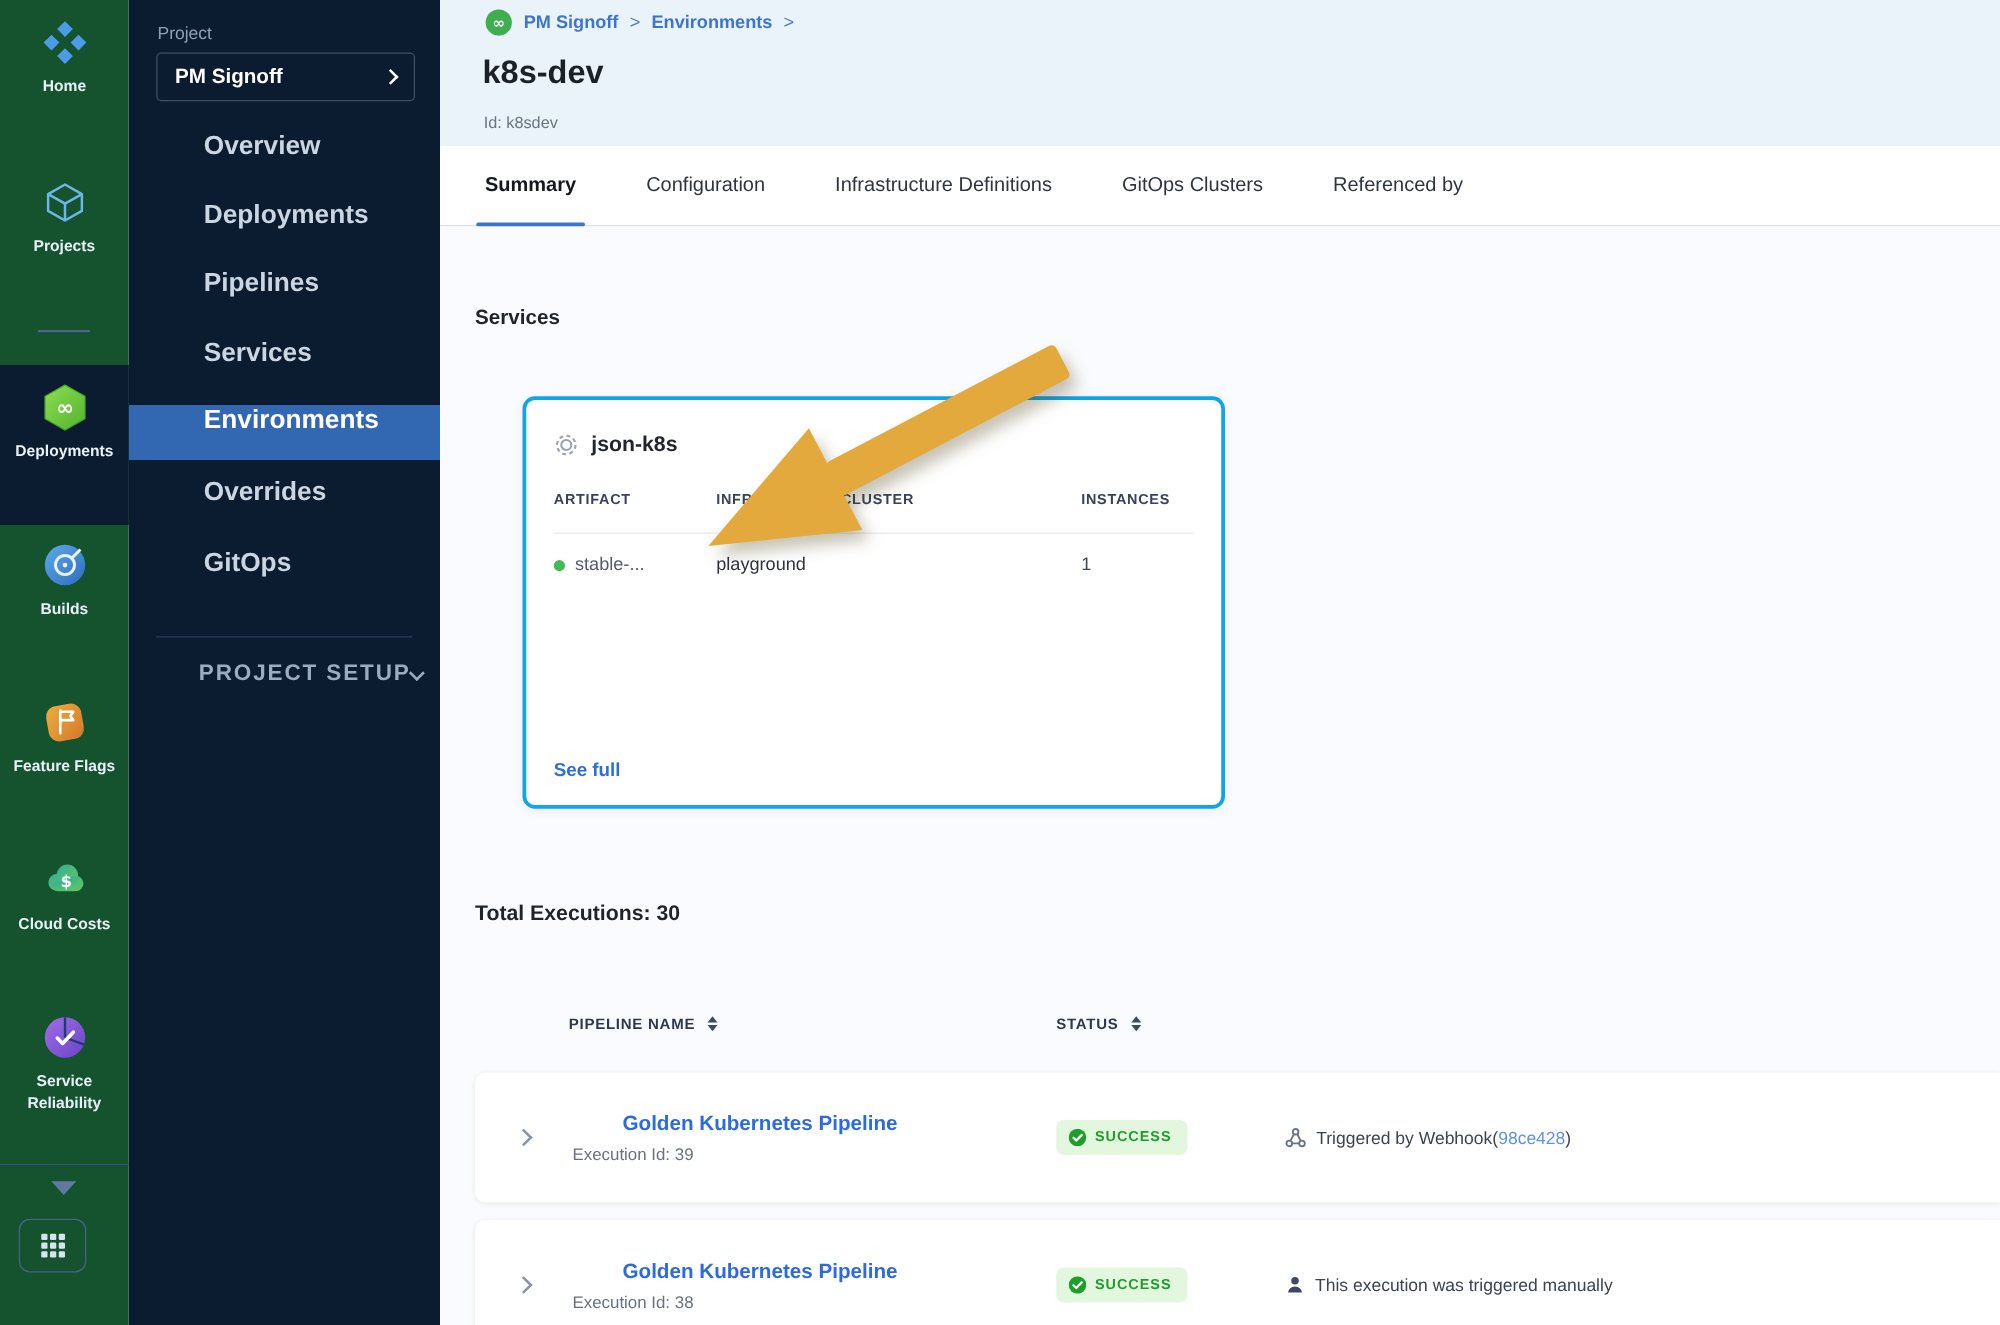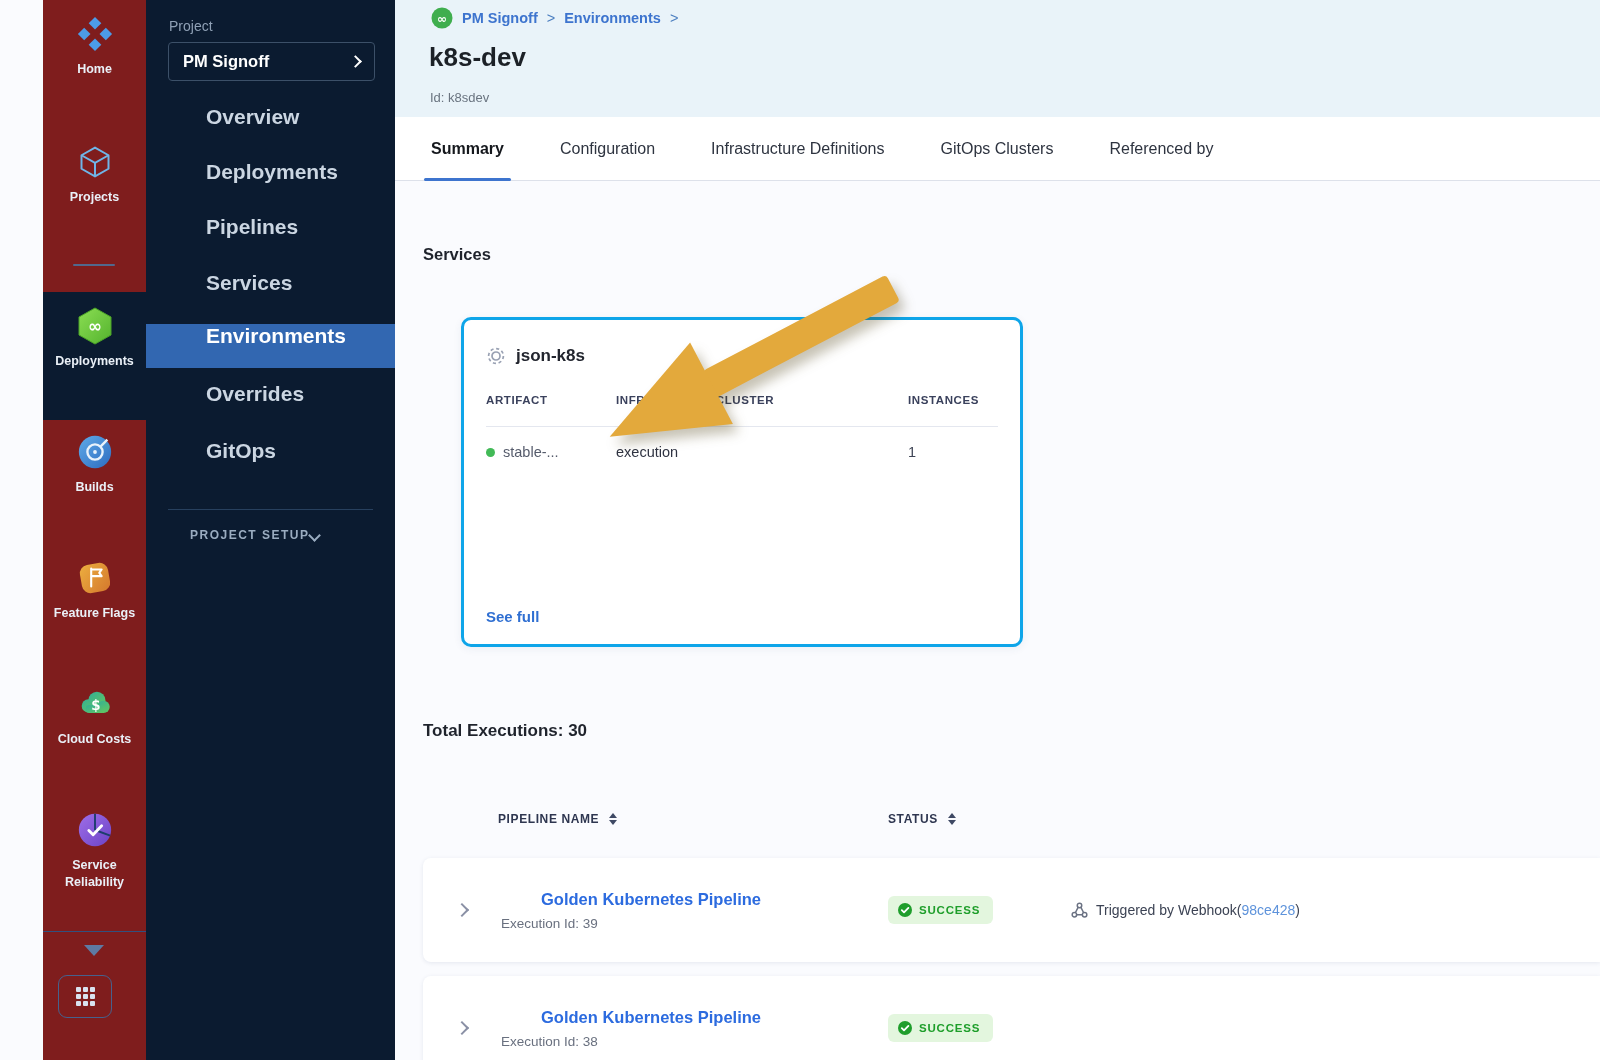--- a/index.html
+++ b/index.html
@@ -1,21 +1,21 @@
 <!DOCTYPE html>
 <html><head>
 <meta charset="utf-8">
 <style>
   * { margin:0; padding:0; box-sizing:border-box; }
   html,body { width:1600px; height:1060px; overflow:hidden; background:#FAFBFE;
               font-family:"Liberation Sans", sans-serif; }
   #app { position:absolute; inset:0; display:flex; }
 
   
-  .module-bar { position:relative; width:103px; flex:0 0 103px; background:#7f1d1d; z-index:4;margin-left:43px; }
+  .module-bar { position:relative; width:103px; flex:0 0 103px; background:#14532d; z-index:4; }
   .modbar-active-bg { position:absolute; left:0; top:292px; width:103px; height:128px; background:#0B1B30; }
   .mod-item { position:absolute; left:0; width:103px; display:flex; flex-direction:column;
               align-items:center; gap:7px; color:#EAF0F7; font-size:12.5px; font-weight:700;
               text-align:center; line-height:1.35; cursor:pointer; }
   .mod-item .iconbox { width:40px; height:40px; display:flex; align-items:center; justify-content:center; }
   .mod-divider { position:absolute; top:264px; left:30px; width:42px; border-top:2.5px solid #51688D; border-radius:2px; }
   .mod-bottom-line { position:absolute; top:931px; left:0; width:103px; border-top:1px solid #31507E; }
   .mod-collapse { position:absolute; top:945px; left:41px; width:0; height:0;
                   border-left:10px solid transparent; border-right:10px solid transparent;
                   border-top:11px solid #5E7AA3; }
@@ -28,22 +28,22 @@
   .project-bar { position:relative; width:249px; flex:0 0 249px; background:#0B1B30; z-index:3; }
   .proj-label { position:absolute; left:23px; top:18px; color:#8FA0B5; font-size:14px; }
   .proj-selector { position:absolute; left:22px; top:42px; width:207px; height:39px;
                    border:1px solid #3C5068; border-radius:4px; display:flex; align-items:center;
                    justify-content:space-between; padding:0 14px; color:#FFFFFF; font-weight:700;
                    font-size:16.5px; cursor:pointer; }
   .pnav { position:absolute; left:0; width:249px; height:36px; display:flex; 
           padding-left:60px; color:#CBD6E2; font-size:21px; font-weight:600; cursor:pointer; }
   .pnav.selected { height:44px; background:#3267B1; color:#FFFFFF; }
   .pdivider { position:absolute; top:509px; left:22px; right:22px; border-top:1px solid #27405E; }
-  .psetup { position:absolute; top:528px; left:44px; display:flex; align-items:center; 
-            color:#9AACC0; font-size:12px; font-weight:700; letter-spacing:1.5px; cursor:pointer; }
+  .psetup { position:absolute; top:528px; left:56px; display:flex; align-items:center; 
+            color:#9AACC0; font-size:18px; font-weight:700; letter-spacing:1.5px; cursor:pointer; }
 
   .chev { display:inline-block; width:9px; height:9px; border-top:2.2px solid currentColor;
           border-right:2.2px solid currentColor; transform:rotate(45deg); }
   .chev.down { transform:rotate(135deg); }
 
   
   main { position:relative; flex:1; background:#FAFBFE; }
   .page-head { position:absolute; top:0; left:0; right:0; height:117px; background:#E9F3F9; }
   .breadcrumb { position:absolute; left:36px; top:7px; display:flex; align-items:center; gap:9px;
                 font-size:14.5px; font-weight:600; color:#3D74CE; }
@@ -315,21 +315,21 @@
           <span class="c1">ARTIFACT</span>
           <span class="c2">INFRA / GITOPS CLUSTER</span>
           <span class="c3">INSTANCES</span>
         </div>
         <div class="svc-divider"></div>
         <div class="svc-row">
           <span class="c1" style="display:flex;align-items:center;color:#555B6B">
             <span class="dot"></span>
             <span>stable-...</span>
           </span>
-          <span class="c2" style="color:#2F3342">execution</span>
+          <span class="c2" style="color:#2F3342">playground</span>
           <span class="c3">1</span>
         </div>
         <a class="see-full">See full</a>
       </div>
 
       <svg class="arrow-svg" viewBox="0 0 340 220">
         <g transform="translate(320,28) rotate(152.3)" fill="#E3A93C">
           <rect x="0" y="-15" width="207" height="30" rx="4"></rect>
           <polygon points="205,-46 205,46 320,0"></polygon>
         </g>
@@ -390,17 +390,24 @@
         </span>
         <span class="row-status">
           <span class="badge">
             <svg width="14" height="14" viewBox="0 0 14 14">
               <circle cx="7" cy="7" r="7" fill="#1F9E2C"></circle>
               <path d="M3.8 7.2 l2.2 2.2 L10.4 4.9" stroke="#FFFFFF" stroke-width="1.8" fill="none" stroke-linecap="round" stroke-linejoin="round"></path>
             </svg>
             <span>SUCCESS</span>
           </span>
         </span>
+        <span class="row-trigger">
+          <svg width="16" height="16" viewBox="0 0 16 16">
+            <circle cx="8" cy="4.5" r="3" fill="#3F4A61"></circle>
+            <path d="M2.5 14 a5.5 4.8 0 0 1 11 0 Z" fill="#3F4A61"></path>
+          </svg>
+          <span>This execution was triggered manually</span>
+        </span>
       </div>
 
     </section>
   </main>
 </div>
 
 </body></html>

